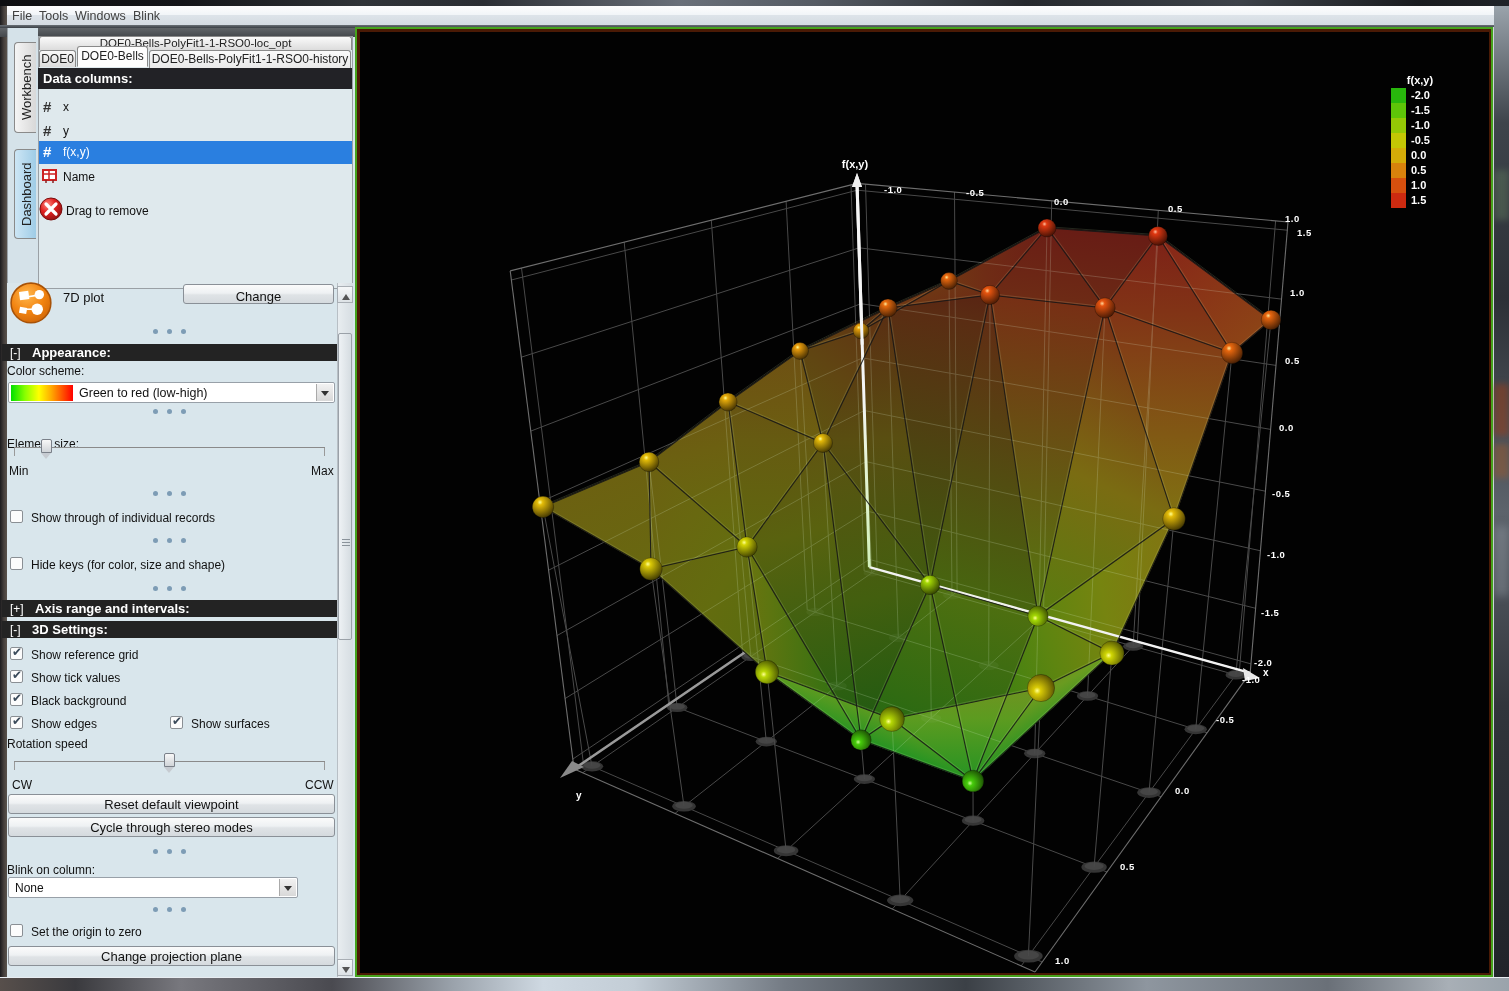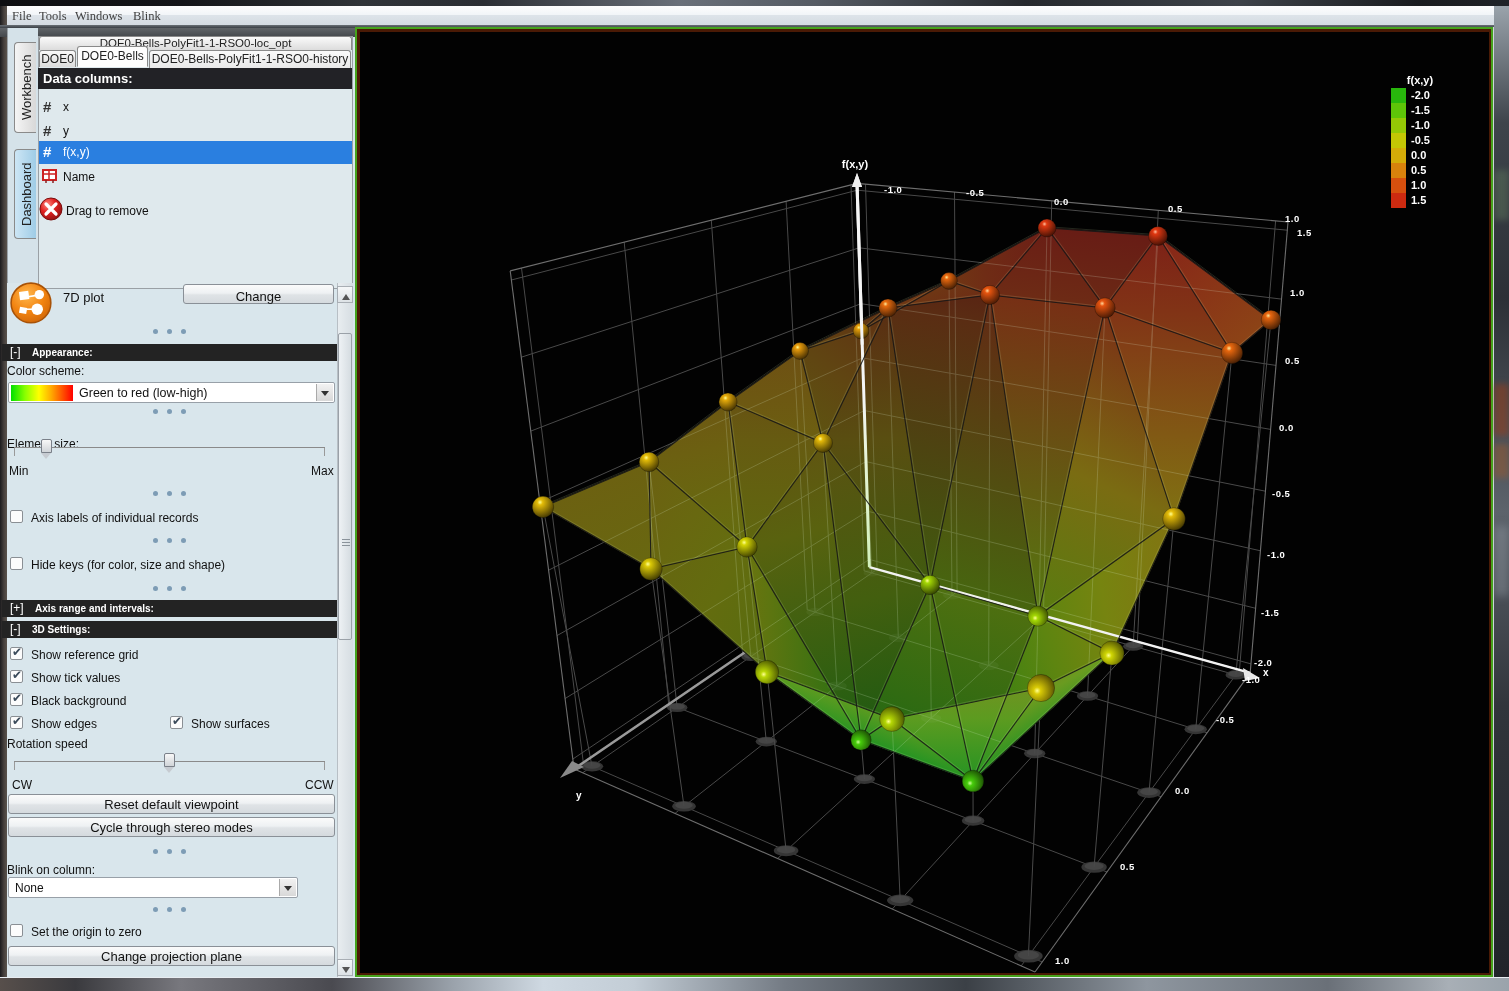--- a/index.html
+++ b/index.html
@@ -3,21 +3,21 @@
 * { margin:0; padding:0; box-sizing:border-box; }
 html,body { width:1509px; height:991px; overflow:hidden; background:#000; }
 body { font-family:"Liberation Sans", sans-serif; position:relative; }
 .abs { position:absolute; }
 
 #topstrip { left:0; top:0; width:1509px; height:6px;
   background:linear-gradient(90deg,#0e0f12 0%,#141519 12%,#303439 24%,#2b2e34 32%,#6a707a 45%,#555b64 54%,#26292e 68%,#3e434a 82%,#1a1c20 94%,#202328 100%); }
 #menubar { left:2px; top:6px; width:1505px; height:20px;
   background:linear-gradient(180deg,#fdfdfe 0%,#f2f5f8 45%,#dde3e9 50%,#d4dbe2 100%);
   border-bottom:1px solid #8f969d; color:#414141; font-size:12.5px; }
-#menubar span { position:absolute; top:3px;font-family:Liberation Serif, serif; }
+#menubar span { position:absolute; top:3px; }
 #leftedge { left:0; top:6px; width:7px; height:972px; background:linear-gradient(90deg,#1b1b1d,#453f3c 55%,#5a534c); }
 #rightedge { left:1494px; top:6px; width:15px; height:972px;
   background:linear-gradient(180deg,#9aa3ab 0%,#3e444b 12%,#2c3036 30%,#5c636b 52%,#31353b 72%,#202329 100%); }
 #rightinner { left:1493px; top:27px; width:1px; height:950px; background:#cfd5da; }
 #bottombar { left:0; top:977px; width:1509px; height:14px;
   background:linear-gradient(90deg,#574f4b 0%,#3a3a3e 5%,#78787e 12%,#4a4a50 22%,#9aa2ab 30%,#cfd9e2 36%,#c3cdd6 42%,#747b84 52%,#3b4046 64%,#8e969f 76%,#6a7078 88%,#a8afb6 96%,#9aa3ab 100%); border-top:1px solid #e8edf2; }
 
 #panelzone { left:7px; top:27px; width:348px; height:951px; background:#d9e6ec; }
 #tabstripbg { left:7px; top:28px; width:31px; height:255px; background:#d5e2e9; border-left:1px solid #9aa2a8; }
 .vtab { position:absolute; width:22px; border:1px solid #8a8a8a; border-right:none; border-radius:4px 0 0 4px;
@@ -31,21 +31,21 @@
 .tab { position:absolute; background:linear-gradient(180deg,#fafafa,#dcdcdc); border:1px solid #8a8a8a; border-bottom:none;
   border-radius:3px 3px 0 0; font-size:12px; color:#222; text-align:center; }
 #dcheader { left:38px; top:68px; width:314px; height:21px; background:#222226; color:#fff; font-weight:bold; font-size:13px; padding:3px 0 7px 5px; }
 .dcrow { position:absolute; left:39px; width:313px; height:24px; font-size:12px; color:#111; }
 .hash { font-weight:bold; font-size:15px; color:#333; }
 #selrow { left:39px; top:141px; width:313px; height:23px; background:#2a7fe0; color:#fff; }
 
 .dots { position:absolute; width:34px; height:5px; }
 .dots i { position:absolute; top:0; width:5px; height:5px; border-radius:50%; background:#7d9cb5; }
 .secbar { position:absolute; left:2px; width:335px; height:17px; background:#232323; color:#fff; font-size:12px; padding:1px 0 0 8px; }
-.secbar b { margin-left:8px; font-size:10px; }
+.secbar b { margin-left:8px; font-size:13px; }
 .btn { position:absolute; background:linear-gradient(180deg,#fbfbfb,#eef1f3 45%,#dfe3e6 55%,#d5dade);
   border:1px solid #8a9097; border-radius:3px; font-size:13px; color:#111; text-align:center; }
 .cb { position:absolute; width:13px; height:13px; background:#fcfcfc; border:1px solid #8a8f94; border-radius:2px; }
 .cb.c:after { content:"\2714"; position:absolute; left:1px; top:-3px; font-size:12px; color:#3a4a5a; }
 .lbl { position:absolute; font-size:12px; color:#111; }
 .combo { position:absolute; background:#fff; border:1px solid #98a0a8; border-radius:2px; }
 .combo .arr { position:absolute; right:1px; top:1px; bottom:1px; width:17px; background:linear-gradient(180deg,#f2f2f2,#d8d8d8); border-left:1px solid #aaa; }
 .combo .arr:after { content:""; position:absolute; left:4px; top:7px; border:4px solid transparent; border-top:5px solid #333; }
 .sld { position:absolute; height:1px; background:#8a8a8a; }
 .thumb { position:absolute; width:11px; height:14px; background:linear-gradient(180deg,#f8f8f8,#d0d4d8); border:1px solid #7a8089; border-radius:2px 2px 0 0; }
@@ -159,21 +159,21 @@
 <div style="position:absolute;left:324px;top:448px;width:1px;height:8px;background:#999"></div>
 <div class="thumb" style="left:41px;top:439px"></div>
 <div class="lbl" style="left:9px;top:464px">Min</div>
 <div class="lbl" style="left:311px;top:464px">Max</div>
 <div class="dots" style="left:153px;top:491px">
     <i style="left:0"></i>
     <i style="left:14px"></i>
     <i style="left:28px"></i>
   </div>
 <div class="cb" style="left:10px;top:510px"></div>
-<div class="lbl" style="left:31px;top:511px">Axis labels of individual records</div>
+<div class="lbl" style="left:31px;top:511px">Show through of individual records</div>
 <div class="dots" style="left:153px;top:538px">
     <i style="left:0"></i>
     <i style="left:14px"></i>
     <i style="left:28px"></i>
   </div>
 <div class="cb" style="left:10px;top:557px"></div>
 <div class="lbl" style="left:31px;top:558px">Hide keys (for color, size and shape)</div>
 <div class="dots" style="left:153px;top:586px">
     <i style="left:0"></i>
     <i style="left:14px"></i>

